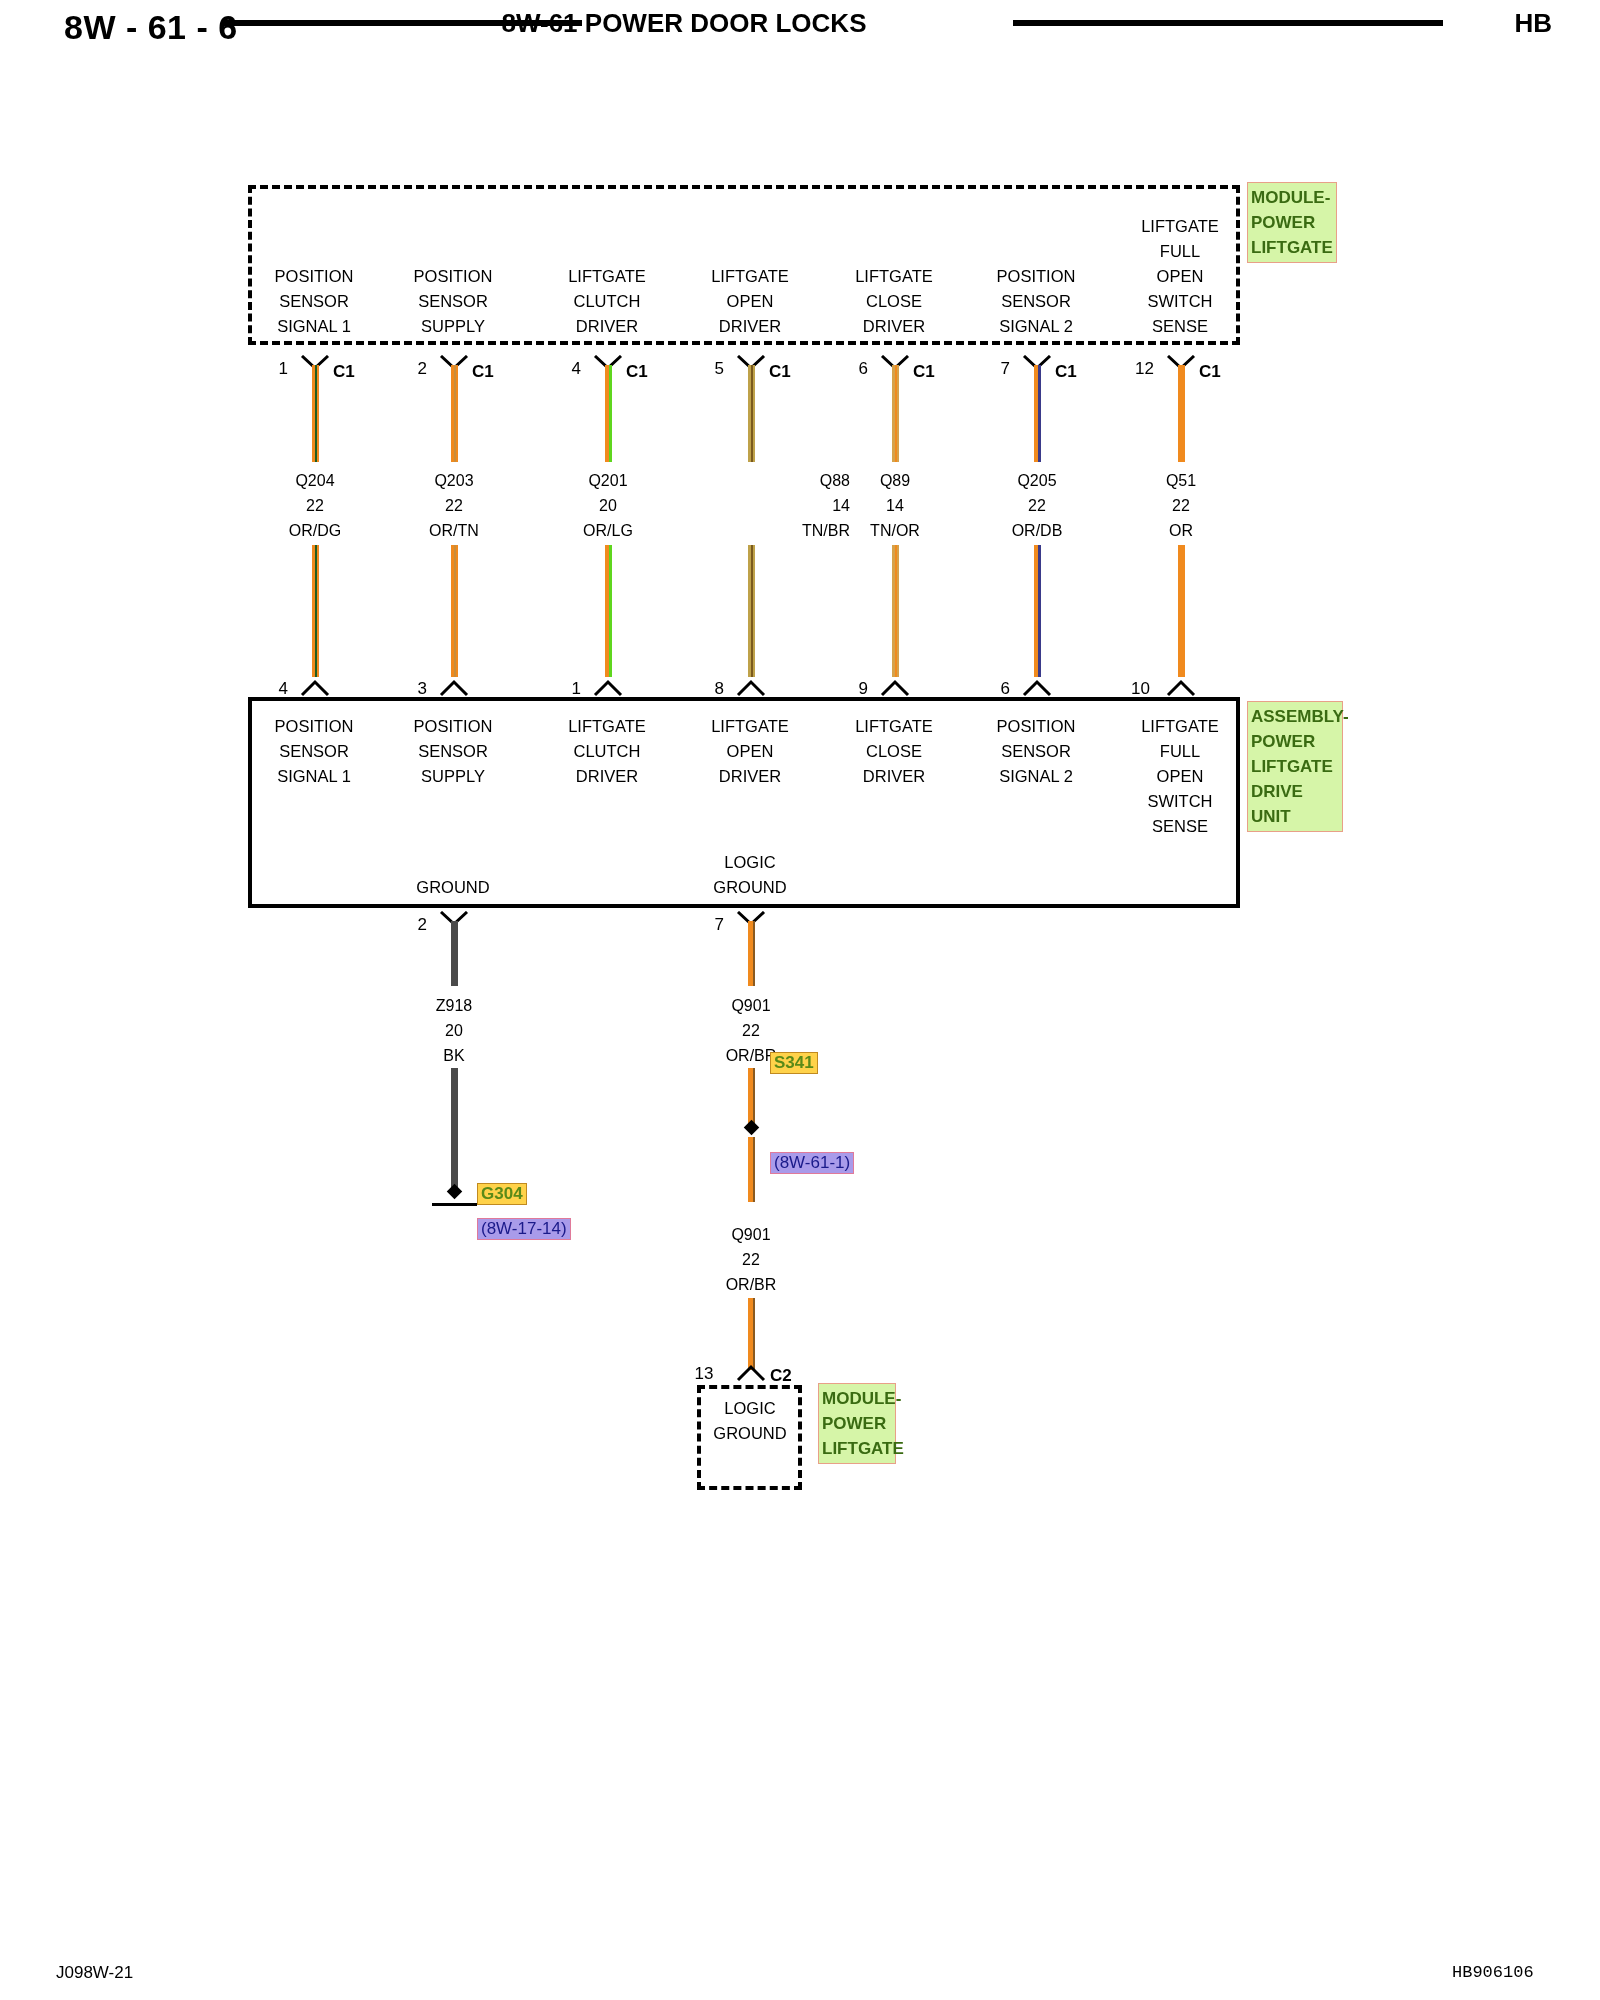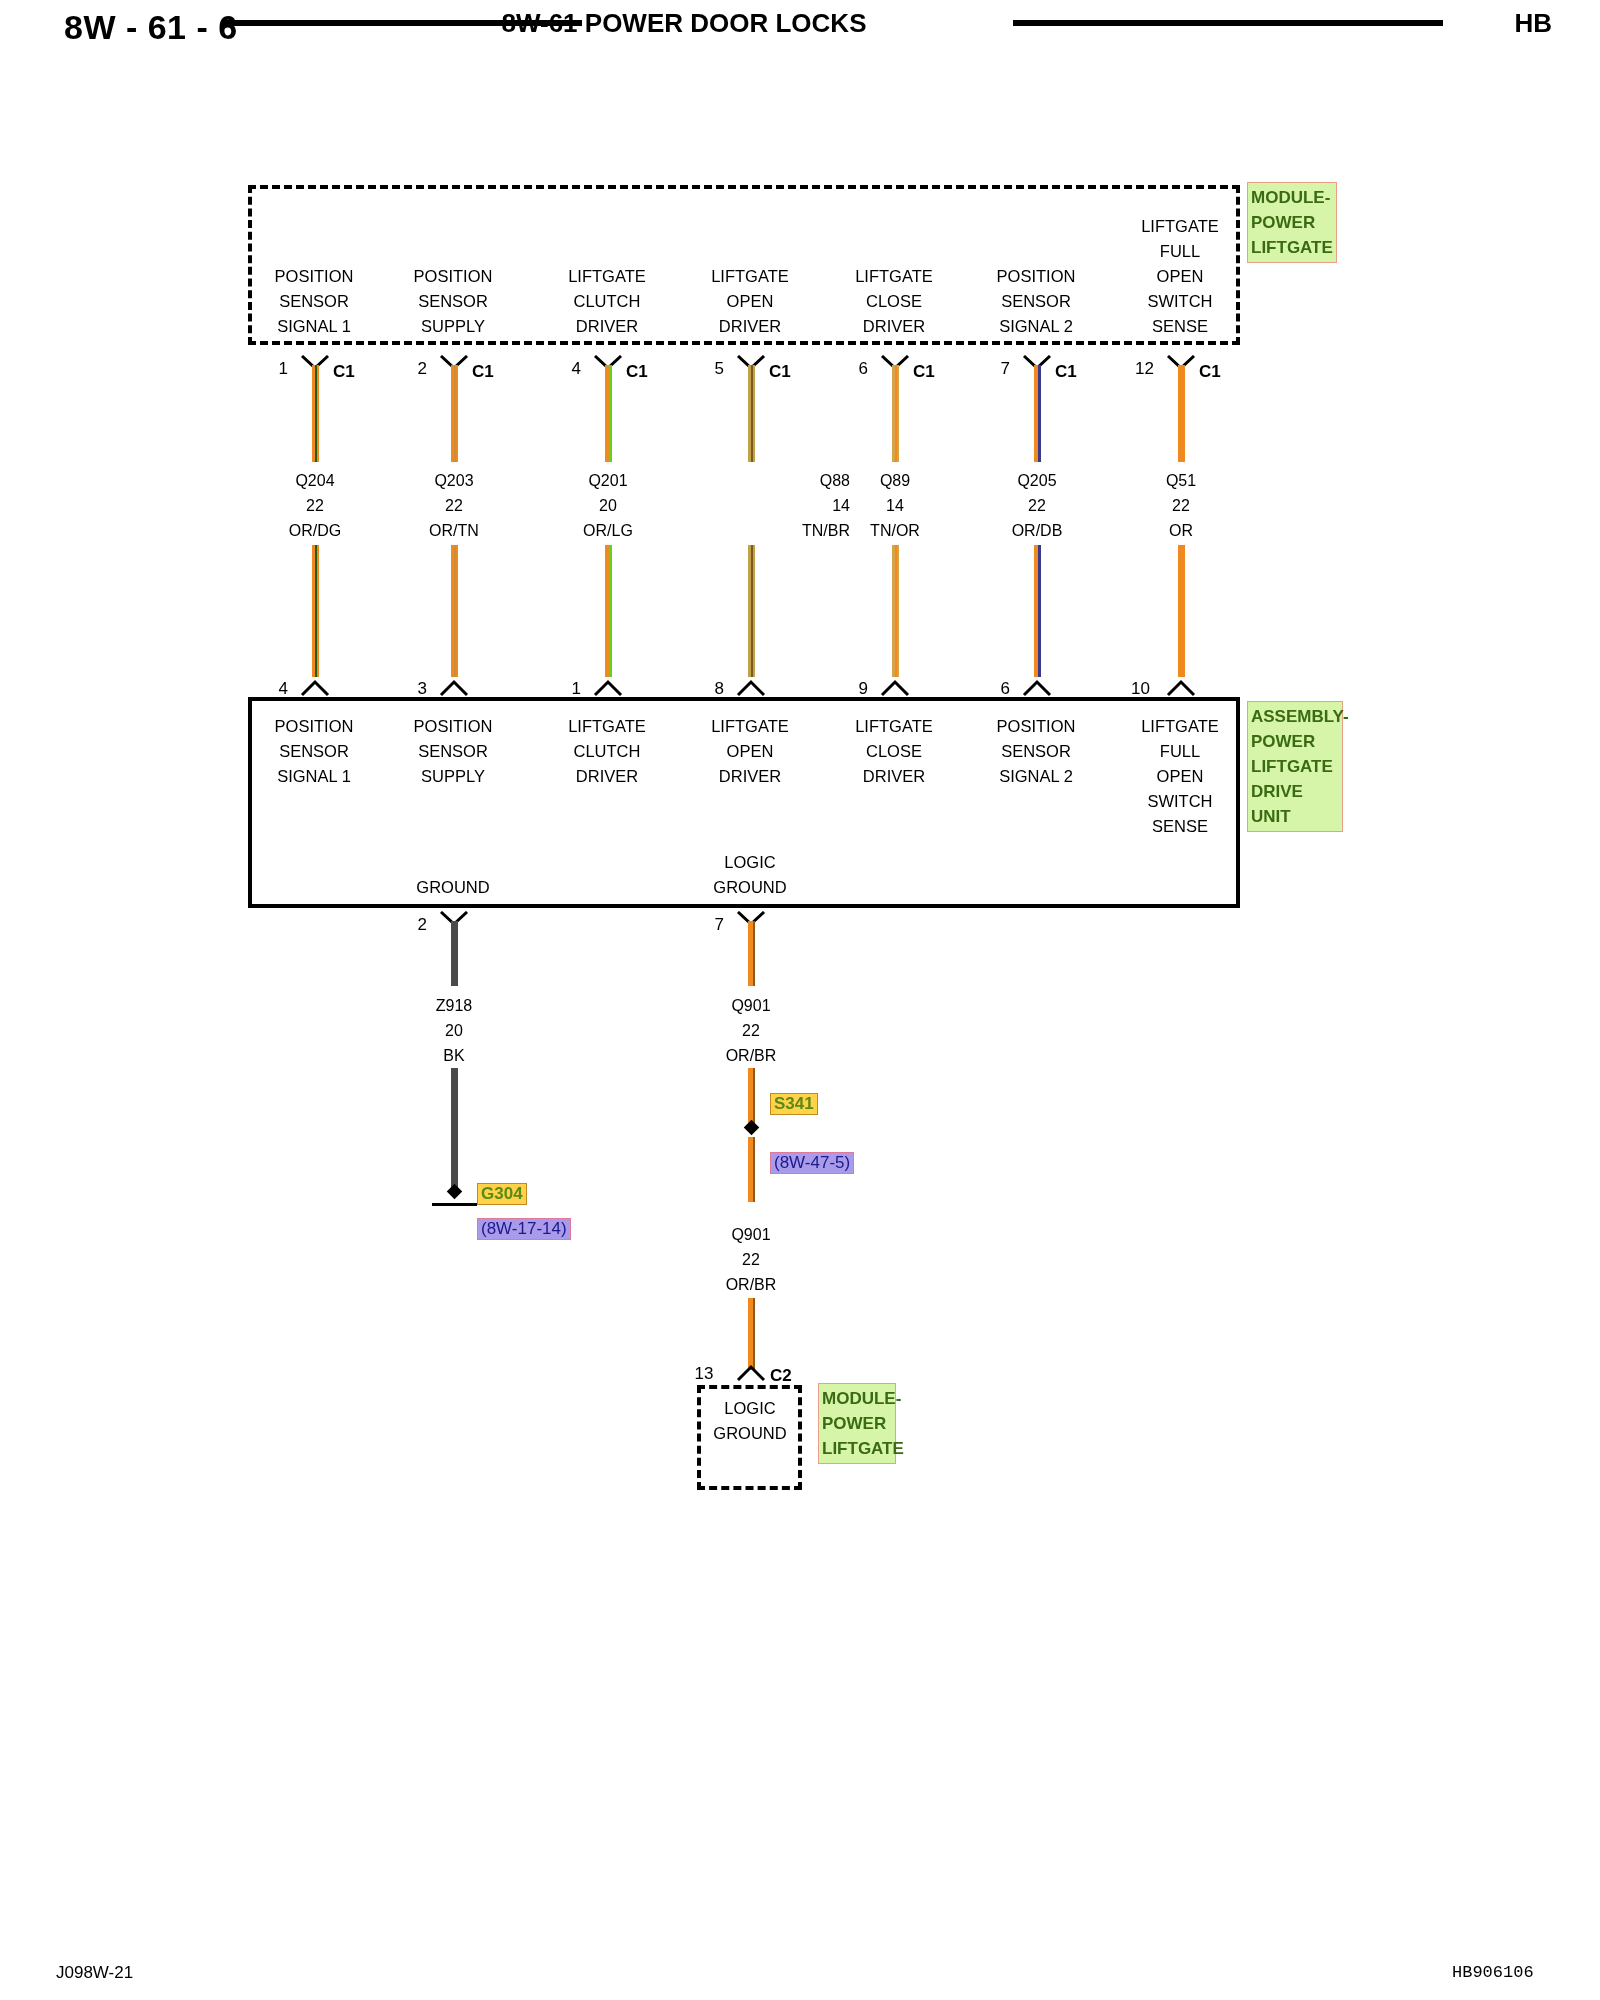--- a/index.html
+++ b/index.html
@@ -413,22 +413,22 @@
       <path d="M2 1 L15 13 L28 1" stroke="#000" stroke-width="3" fill="none"></path>
     </svg>
 </div>
 <div class="pinnum" style="left:684px; top:915px;">7</div>
 <div class="wire" style="left:748px; top:921px; height:65px; background:linear-gradient(to right,#F08A1E 0%,#F08A1E 70%,#8A5A20 70%,#8A5A20 100%);"></div>
 <div class="wlabel" style="left:676px; top:993px;"><span>Q901</span>
 <span>22</span>
 <span>OR/BR</span></div>
 <div class="wire" style="left:748px; top:1068px; height:56px; background:linear-gradient(to right,#F08A1E 0%,#F08A1E 70%,#8A5A20 70%,#8A5A20 100%);"></div>
 <div class="splice" style="left:746px; top:1122px;"></div>
-<div class="tag-yellow" style="left:770px; top:1093px;">S341</div>
-<div class="tag-purple" style="left:770px; top:1152px;">(8W-47-5)</div>
+<div class="tag-yellow" style="left:770px; top:1052px;">S341</div>
+<div class="tag-purple" style="left:770px; top:1152px;">(8W-61-1)</div>
 <div class="wire" style="left:748px; top:1137px; height:65px; background:linear-gradient(to right,#F08A1E 0%,#F08A1E 70%,#8A5A20 70%,#8A5A20 100%);"></div>
 <div class="wlabel" style="left:676px; top:1222px;"><span>Q901</span>
 <span>22</span>
 <span>OR/BR</span></div>
 <div class="wire" style="left:748px; top:1298px; height:72px; background:linear-gradient(to right,#F08A1E 0%,#F08A1E 70%,#8A5A20 70%,#8A5A20 100%);"></div>
 
 <div class="conn" style="left:736px; top:1364px;">
   <svg width="30" height="18" viewBox="0 0 30 18">
       <path d="M2 16 L15 3 L28 16" stroke="#000" stroke-width="3" fill="none"></path>
     </svg>

